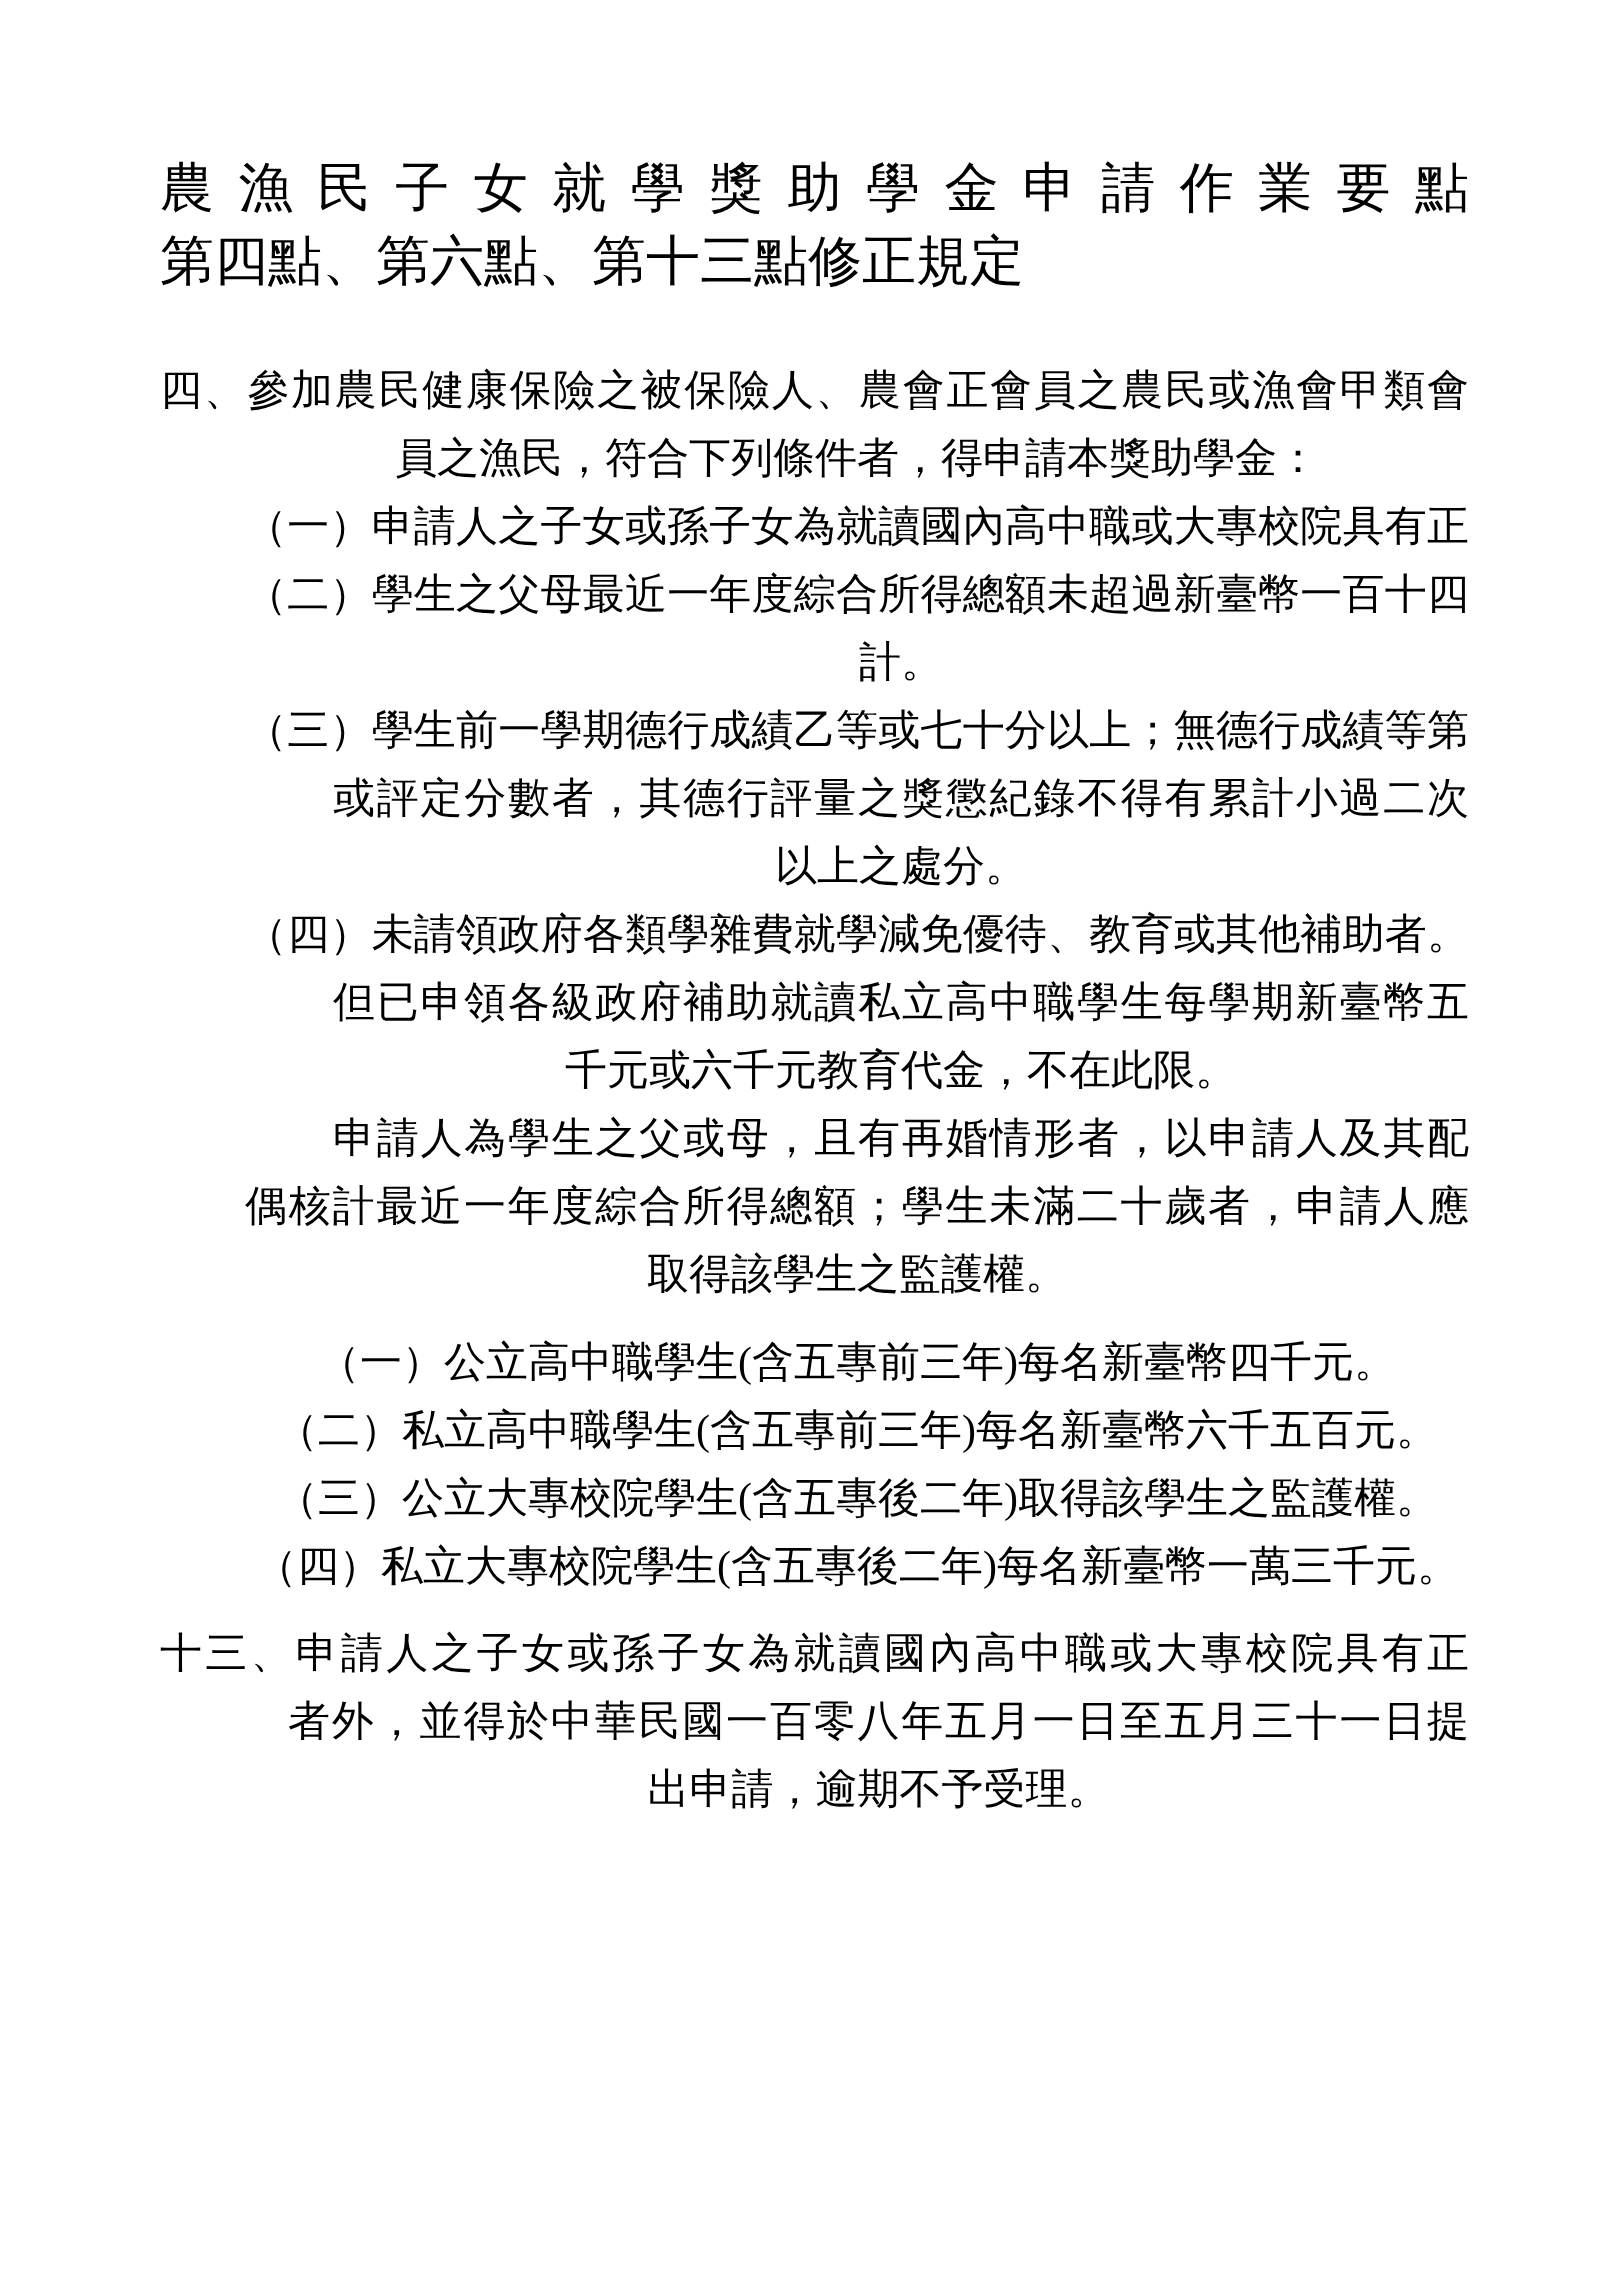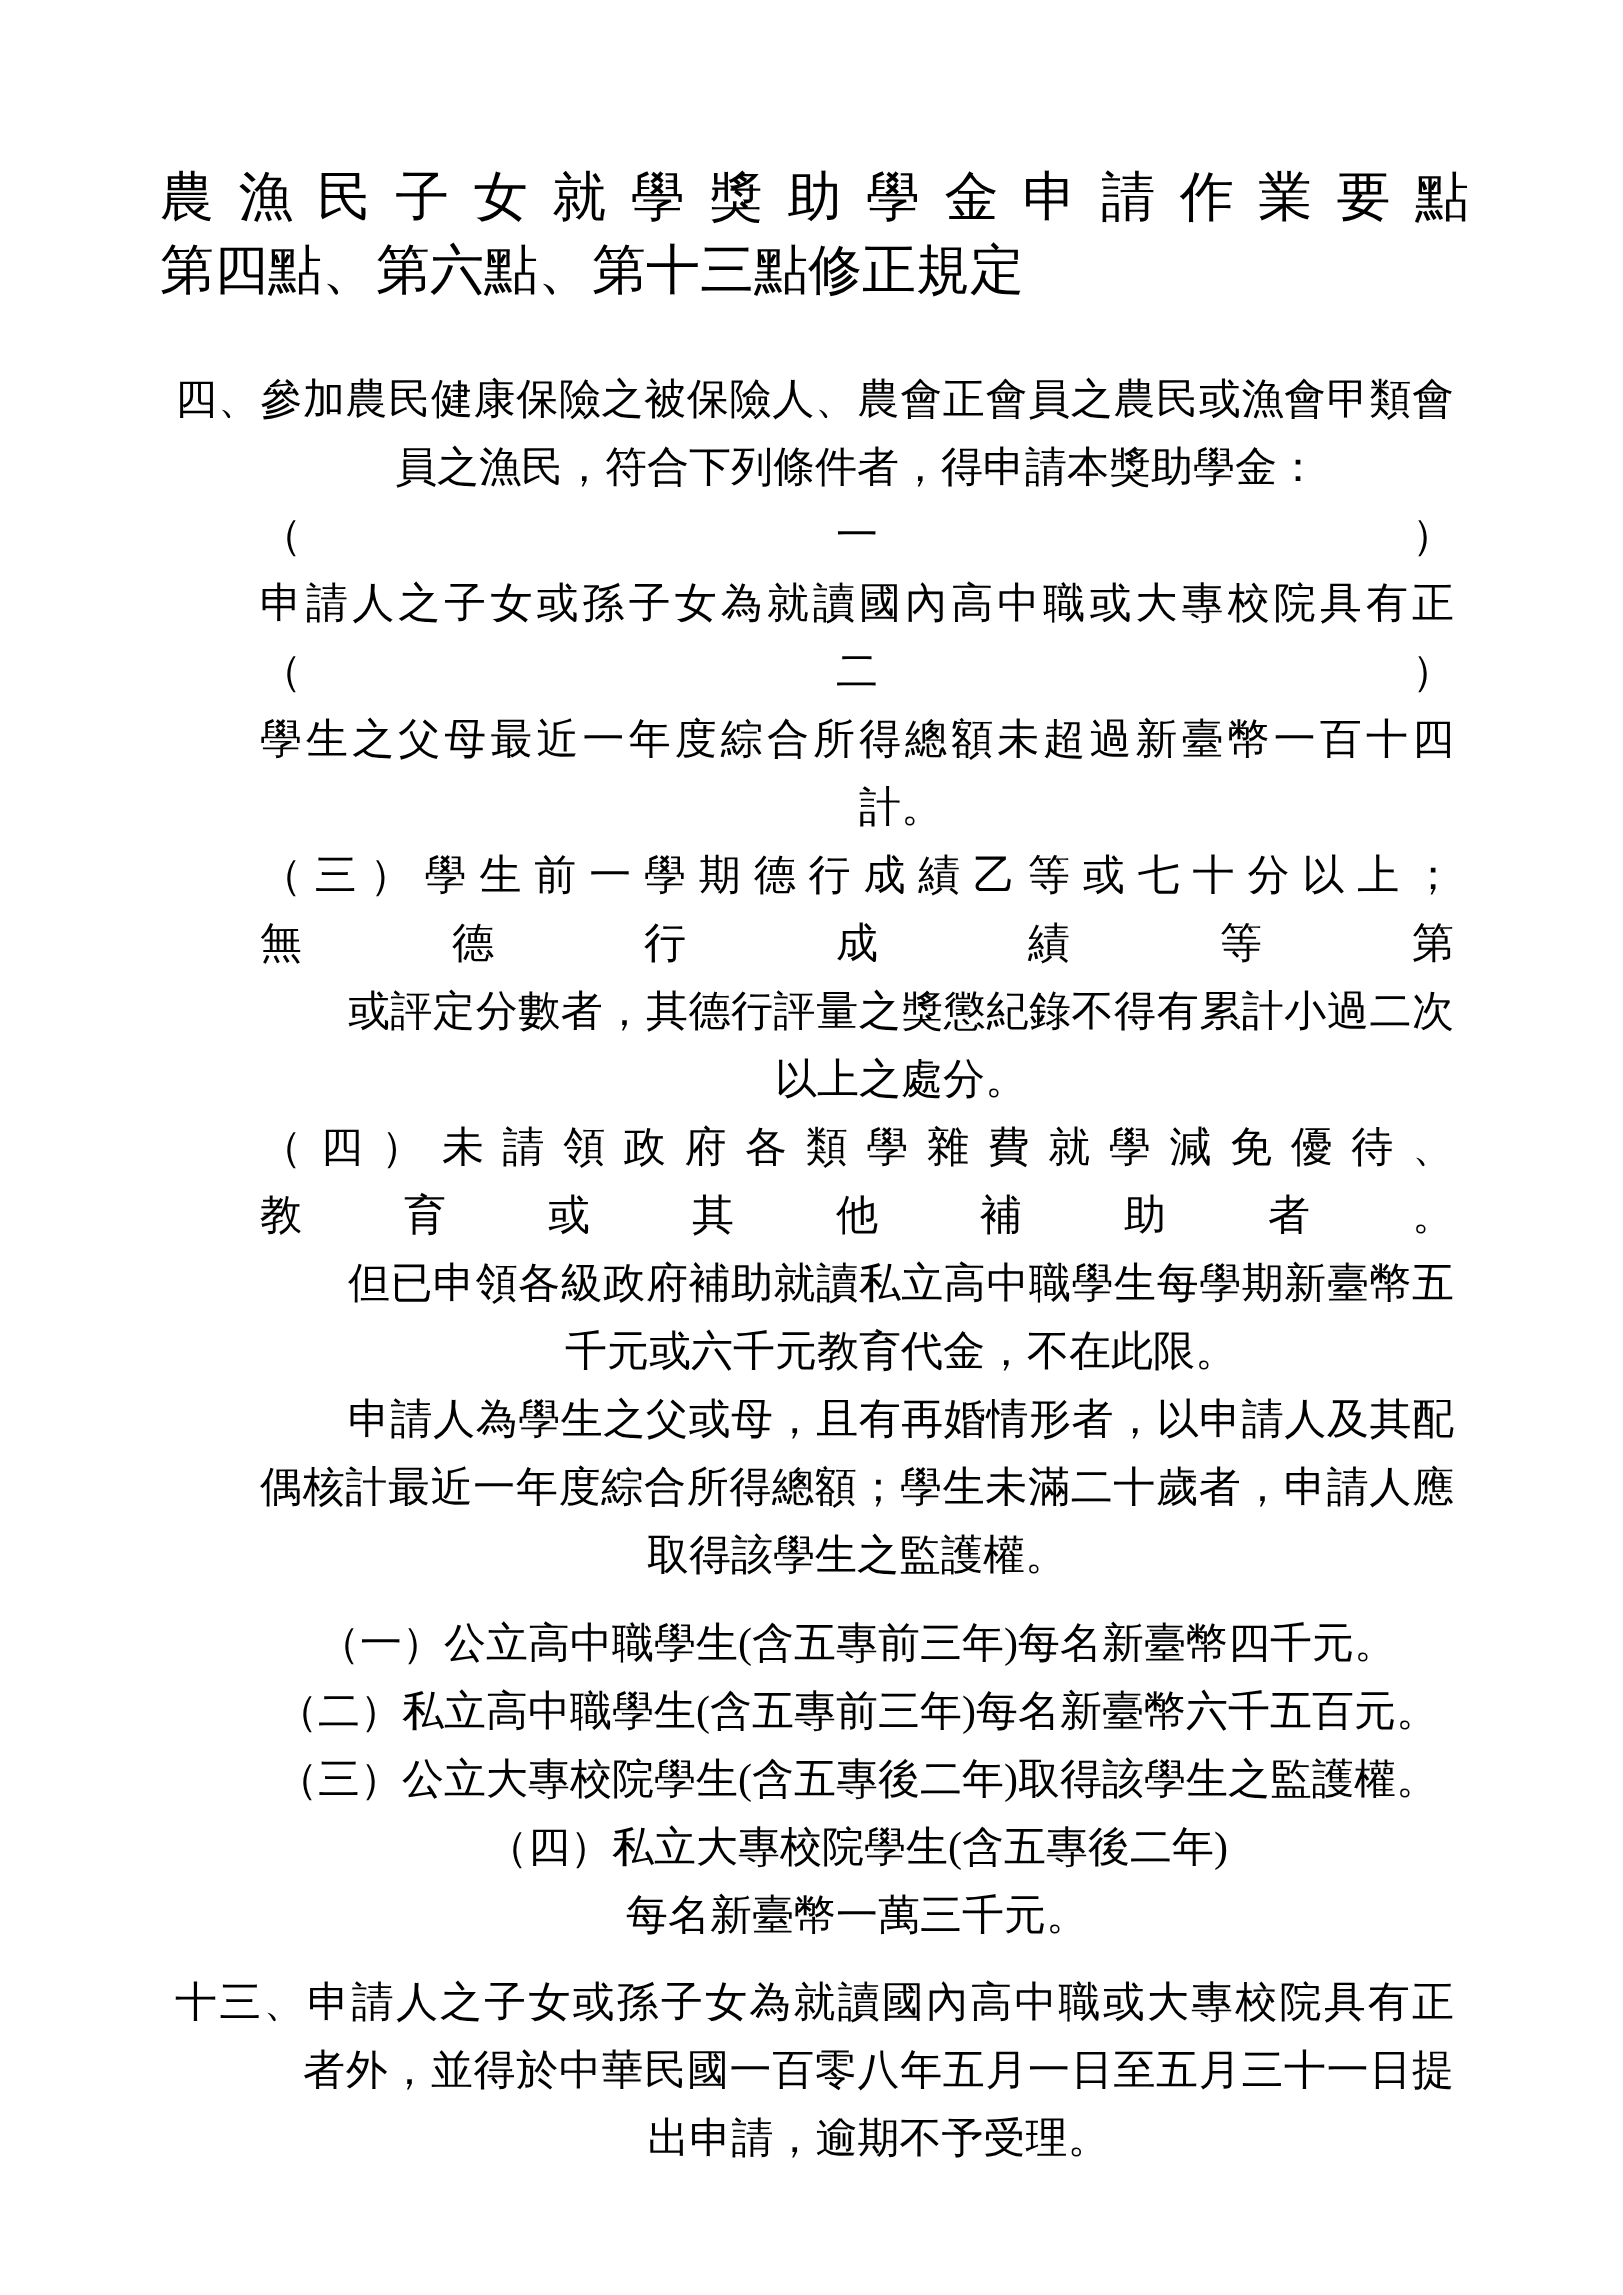--- a/index.html
+++ b/index.html
@@ -10,39 +10,39 @@
   }
   .page {
     position: relative;
     width: 1623px; height: 2295px;
     background: #ffffff;
     color: #000000;
     overflow: hidden;
   }
   .content {
     position: absolute;
-    left: 160px; top: 9px;
+    left: 160px; top: 0;
     width: 1309px;
   }
   
   .title-block { margin-top: 152px; }
   .title-line {
     font-size: 54px;
     line-height: 73px;
     white-space: nowrap;
   }
   .title-line.distribute {
     white-space: normal;
     text-align: justify;
     text-align-last: justify;
   }
   .title-line.centered { text-align: left; white-space: normal; }
   
   .body-block { }
-  .sec { margin: 15px; padding: 0; }
+  .sec { margin: 0; padding: 0; }
   .sec-four { margin-top: 58px; }
   .sec-six { margin-top: 19.6px; }
   .sec-thirteen { margin-top: 19.6px; }
   .ln {
     font-size: 42px;
     line-height: 68px;
     text-align: center;
     word-break: keep-all;
     overflow: visible;
   }

